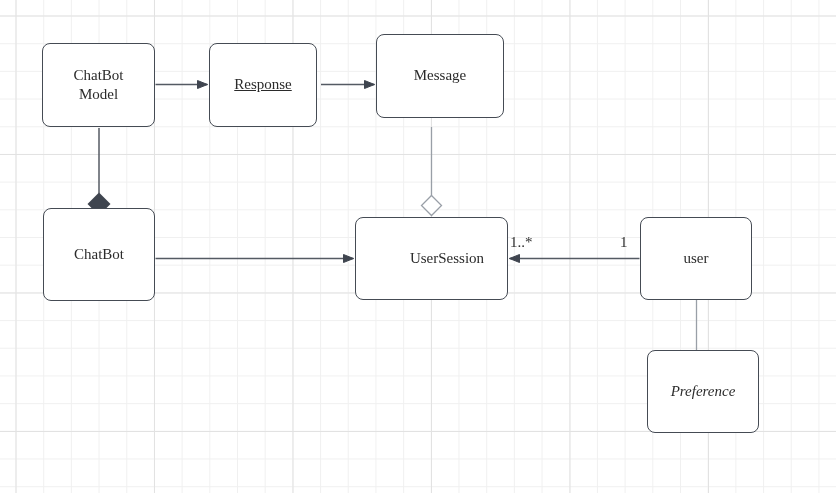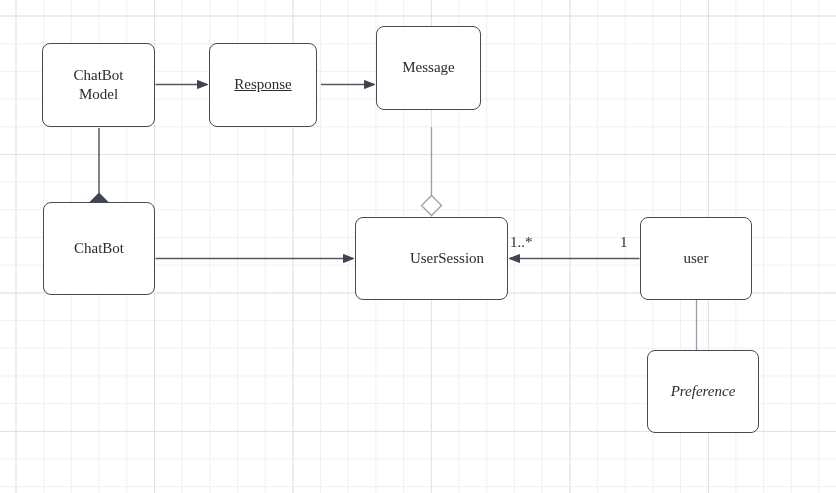--- a/index.html
+++ b/index.html
@@ -47,22 +47,22 @@
   .narrow-label { max-width: 84px; }
   .edge-label {
     position: absolute;
     font-size: 15px;
     color: #2e2e2e;
     white-space: nowrap;
   }
   
   #node-language-model { left: 42px;  top: 43px;  width: 113px; height: 84px; }
   #node-response       { left: 209px; top: 43px;  width: 108px; height: 84px; text-decoration: underline; }
-  #node-message        { left: 376px; top: 26px;  width: 105px; height: 84px; }
-  #node-chatbot        { left: 43px;  top: 202px; width: 112px; height: 93px; }
+  #node-message        { left: 376px; top: 34px;  width: 128px; height: 84px; }
+  #node-chatbot        { left: 43px;  top: 208px; width: 112px; height: 93px; }
   #node-user-session   { left: 355px; top: 217px; width: 153px; height: 83px; padding-left: 31px; }
   #node-user           { left: 640px; top: 217px; width: 112px; height: 83px; }
   #node-preference     { left: 647px; top: 350px; width: 112px; height: 83px; font-style: italic; }
   #label-usersession-multiplicity { left: 510px; top: 234px; }
   #label-user-multiplicity        { left: 620px; top: 234px; }
 </style>
 </head>
 <body>
 
 <div class="canvas">

